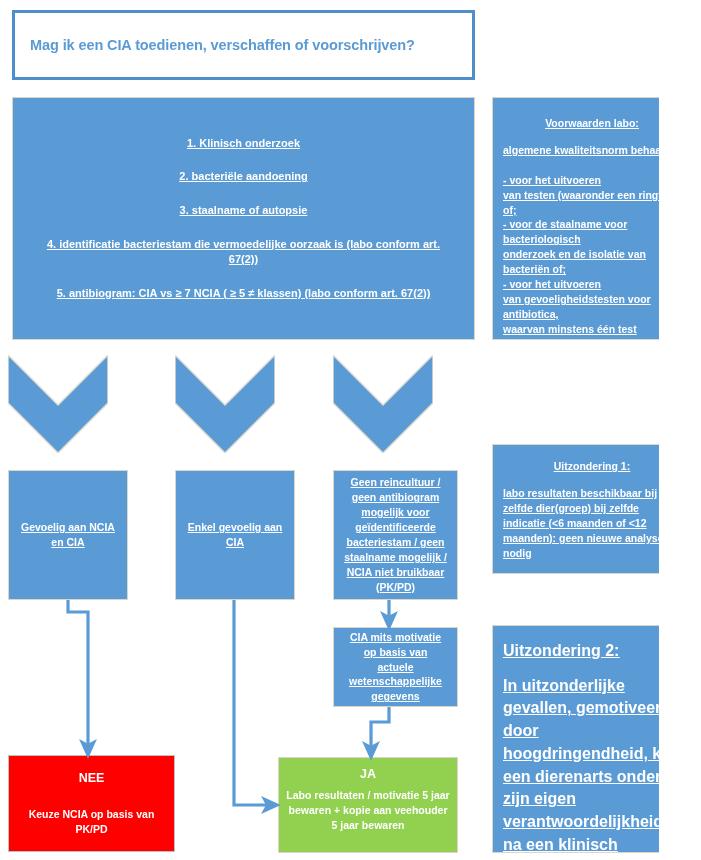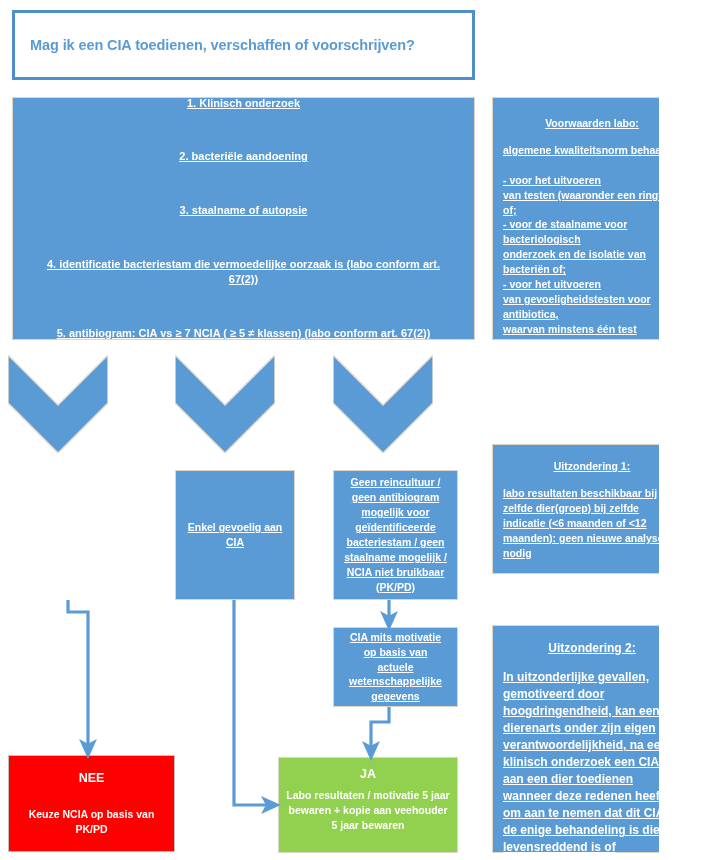--- a/index.html
+++ b/index.html
@@ -67,21 +67,20 @@
 
   
   #criteria-box {
     left: 12px;
     top: 97px;
     width: 463px;
     height: 243px;
     font-size: 11px;
     font-weight: bold;
     padding: 0 20px;
-    gap: 20px;
   }
   #criteria-box .crit-line {
     margin: 9px 0;
   }
 
   
   #labo-box {
     left: 492px;
     top: 97px;
     width: 200px;
@@ -103,24 +102,24 @@
     text-align: left;
     align-items: stretch;
     justify-content: flex-start;
     padding: 14px 10px 8px 10px;
   }
   #exc2-box {
     left: 492px;
     top: 625px;
     width: 200px;
     height: 228px;
-    font-size: 12px;
+    font-size: 16px;
     font-weight: bold;
     text-align: left;
-    align-items: center;
+    align-items: flex-start;
     justify-content: flex-start;
     padding: 14px 10px 8px 10px;
   }
   .info-head {
     text-align: center;
     text-decoration: underline;
     margin-bottom: 12px;
     display: block;
   }
   .info-body {
@@ -256,20 +255,23 @@
   <svg id="chev1" class="chev" viewBox="0 0 100 98">
     <polygon points="0,0 50,50 100,0 100,48 50,98 0,48" fill="#5B9BD5" stroke="#e3ddd0" stroke-width="1.5"></polygon>
   </svg>
   <svg id="chev2" class="chev" viewBox="0 0 100 98">
     <polygon points="0,0 50,50 100,0 100,48 50,98 0,48" fill="#5B9BD5" stroke="#e3ddd0" stroke-width="1.5"></polygon>
   </svg>
   <svg id="chev3" class="chev" viewBox="0 0 100 98">
     <polygon points="0,0 50,50 100,0 100,48 50,98 0,48" fill="#5B9BD5" stroke="#e3ddd0" stroke-width="1.5"></polygon>
   </svg>
 
+  <div id="opt1-box" class="box blue">
+    <span>Gevoelig aan NCIA en CIA</span>
+  </div>
   <div id="opt2-box" class="box blue">
     <span>Enkel gevoelig aan CIA</span>
   </div>
   <div id="opt3-box" class="box blue">
     <span>Geen reincultuur /  geen antibiogram mogelijk voor geïdentificeerde bacteriestam / geen staalname mogelijk / NCIA niet bruikbaar (PK/PD)</span>
   </div>
 
   <div id="mid-box" class="box blue">
     <span>CIA mits motivatie op basis van actuele wetenschappelijke gegevens</span>
   </div>

